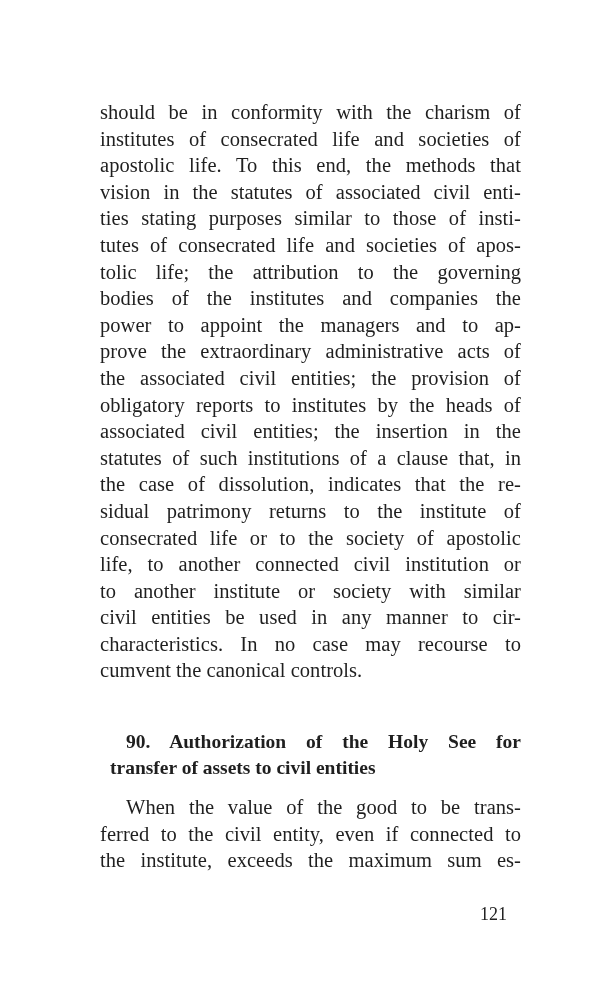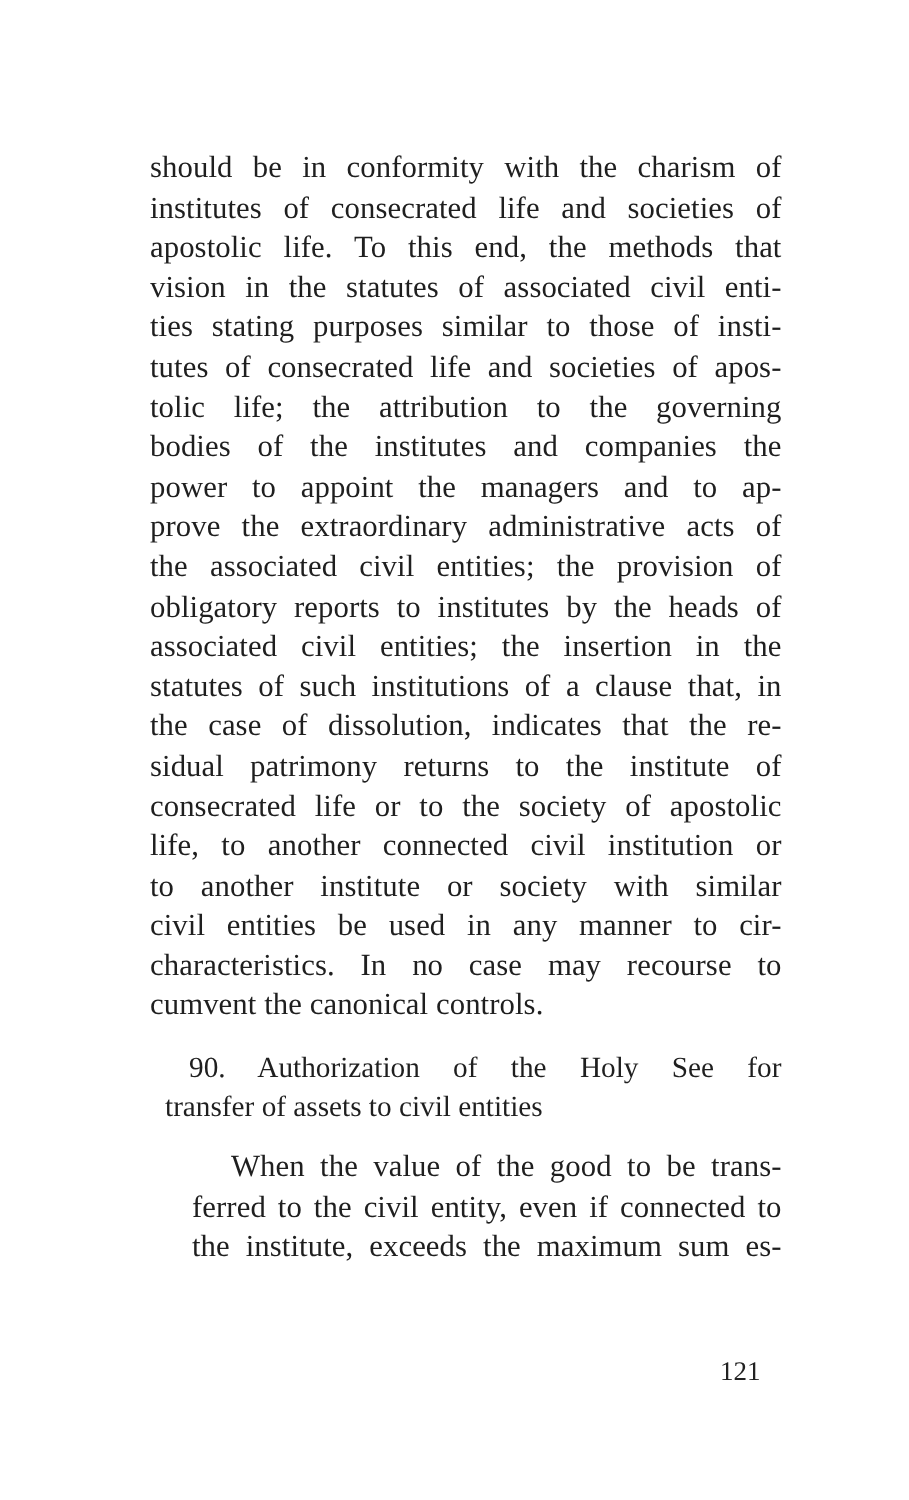--- a/index.html
+++ b/index.html
@@ -27,39 +27,38 @@
       line-height: 26.6px;
       text-align: justify;
       text-align-last: justify;
       white-space: nowrap;
       letter-spacing: 0.05px;
     }
     .para p.last {
       text-align-last: left;
     }
     .heading {
-      margin-top: 16px;
-      font-weight: normal;
+      margin-top: 45px;
+      font-weight: bold;
       font-size: 19.5px;
       line-height: 26px;
     }
     .heading .h1 {
       padding-left: 26px;
       text-align: justify;
       text-align-last: justify;
       white-space: nowrap;
     }
     .heading .h2 {
       text-align: left;
       padding-left: 10px;
       white-space: nowrap;
     }
     .para2 {
       margin-top: 13px;
-      margin-left: 28px;
     }
     .para2 p.indent {
       padding-left: 26px;
     }
     .page-number {
       position: absolute;
       left: 480px;
       top: 904px;
       font-size: 18px;
       color: #222;

